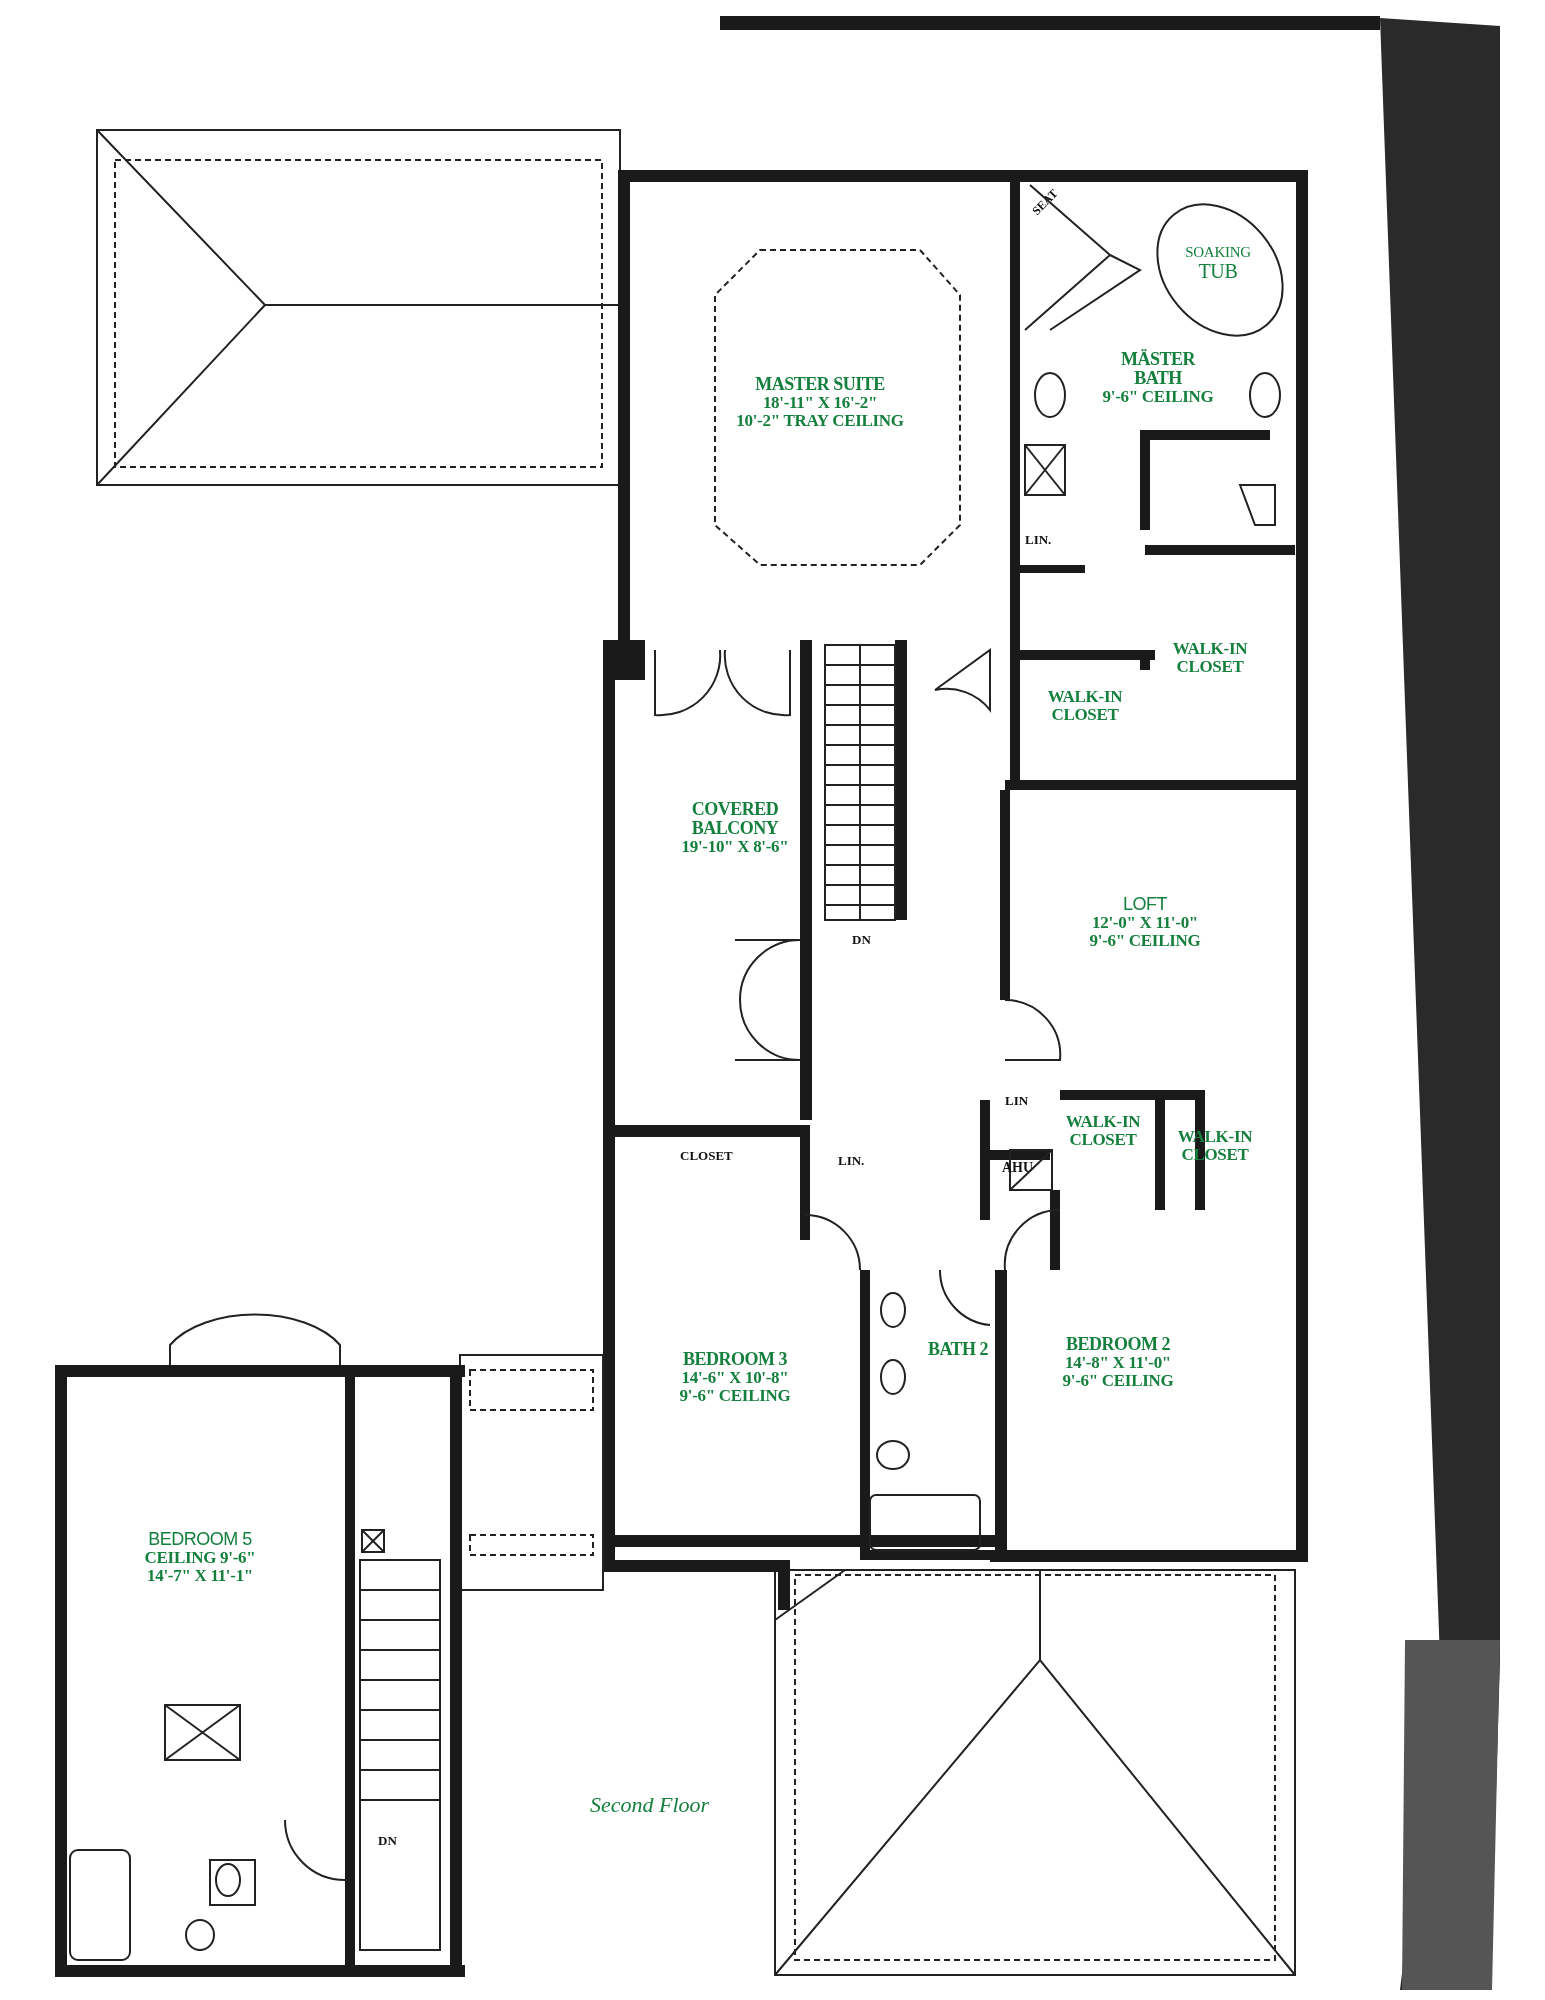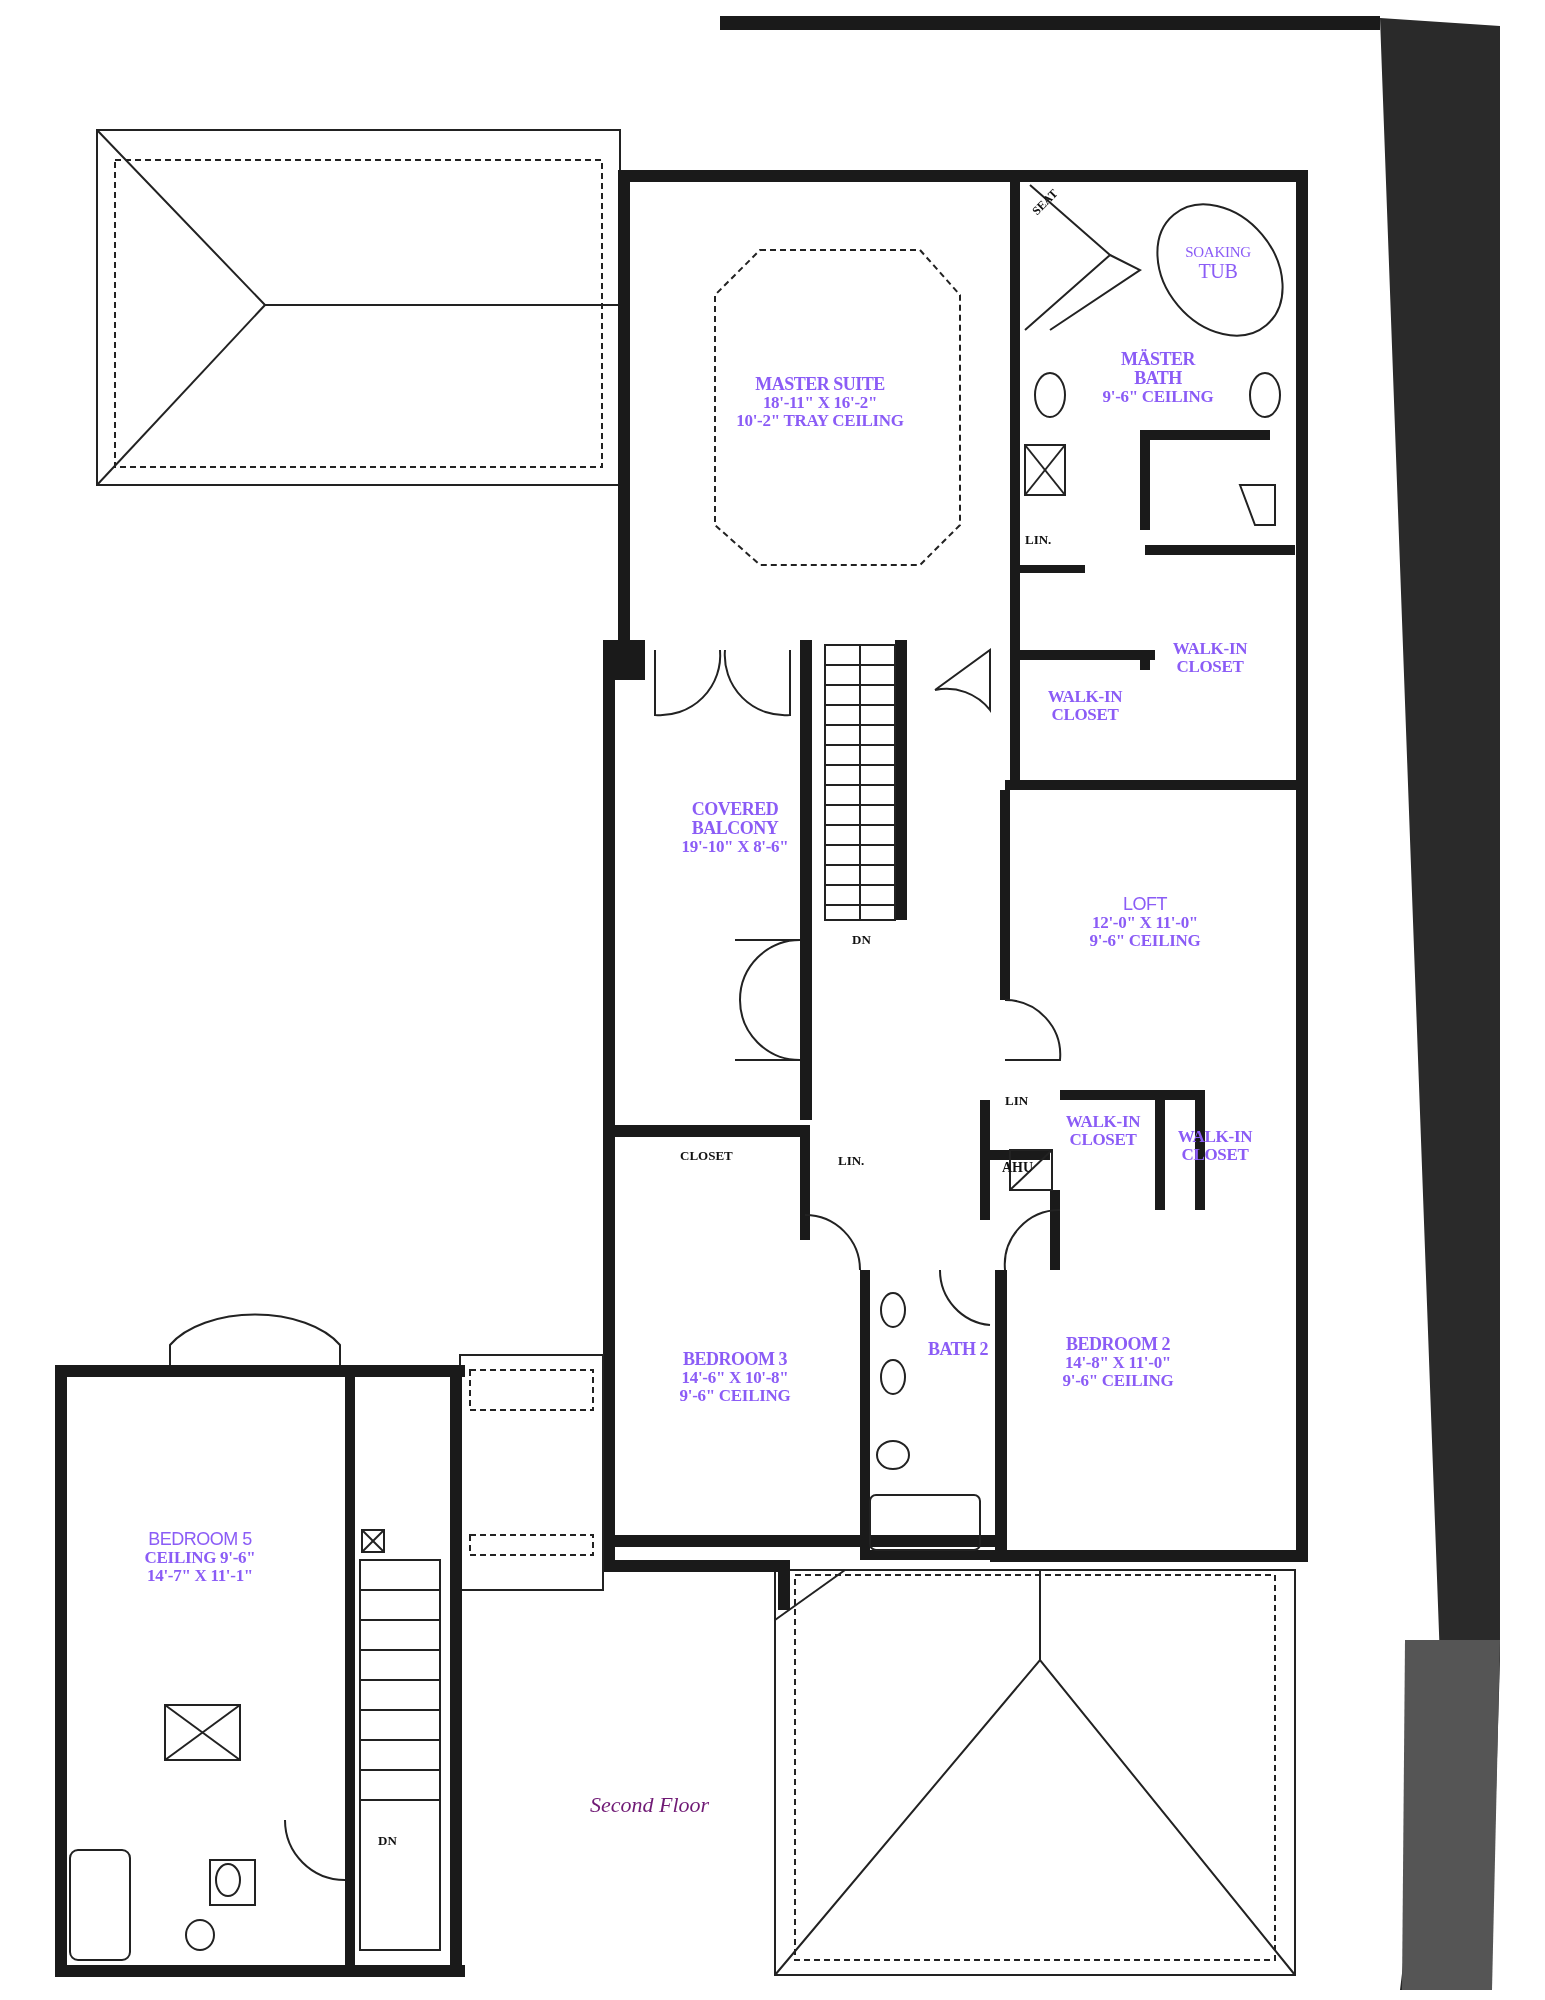--- a/index.html
+++ b/index.html
@@ -1,26 +1,26 @@
 <!DOCTYPE html>
 <html><head>
 <meta charset="utf-8">
 <style>
   html,body{margin:0;padding:0;background:#fff;}
   body{width:1545px;height:2000px;position:relative;overflow:hidden;font-family:"Liberation Serif","DejaVu Serif",serif;}
   svg{position:absolute;left:0;top:0;}
   .w{fill:#1a1a1a;}
   .thin{stroke:#222;stroke-width:2;fill:none;}
   .dash{stroke:#222;stroke-width:2;fill:none;stroke-dasharray:6 4;}
-  .lbl{position:absolute;text-align:center;color:#8b5cf6;font-weight:bold;line-height:1.05;white-space:nowrap;transform:translateX(-50%);}
+  .lbl{position:absolute;text-align:center;color:#15803d;font-weight:bold;line-height:1.05;white-space:nowrap;transform:translateX(-50%);}
   .lbl .t{font-size:18px;letter-spacing:-0.5px;}
   .lbl .s{font-size:17px;letter-spacing:-0.3px;}
   .lbl.sans .t{font-family:"Liberation Sans","DejaVu Sans",sans-serif;font-weight:normal;}
   .small{position:absolute;font-weight:bold;color:#111;font-size:13px;white-space:nowrap;}
-  .cap{position:absolute;font-style:italic;font-size:22px;color:#701a75;}
+  .cap{position:absolute;font-style:italic;font-size:22px;color:#15803d;}
 </style>
 </head>
 <body>
 
 <svg width="1545" height="2000" viewBox="0 0 1545 2000">
 
   <rect x="720" y="16" width="660" height="14" class="w"></rect>
   <polygon points="1380,18 1500,26 1500,1660 1490,1990 1400,1990 1440,1660" fill="#2a2a2a"></polygon>
   <polygon points="1405,1640 1500,1640 1492,1990 1402,1990" fill="#555"></polygon>
 

